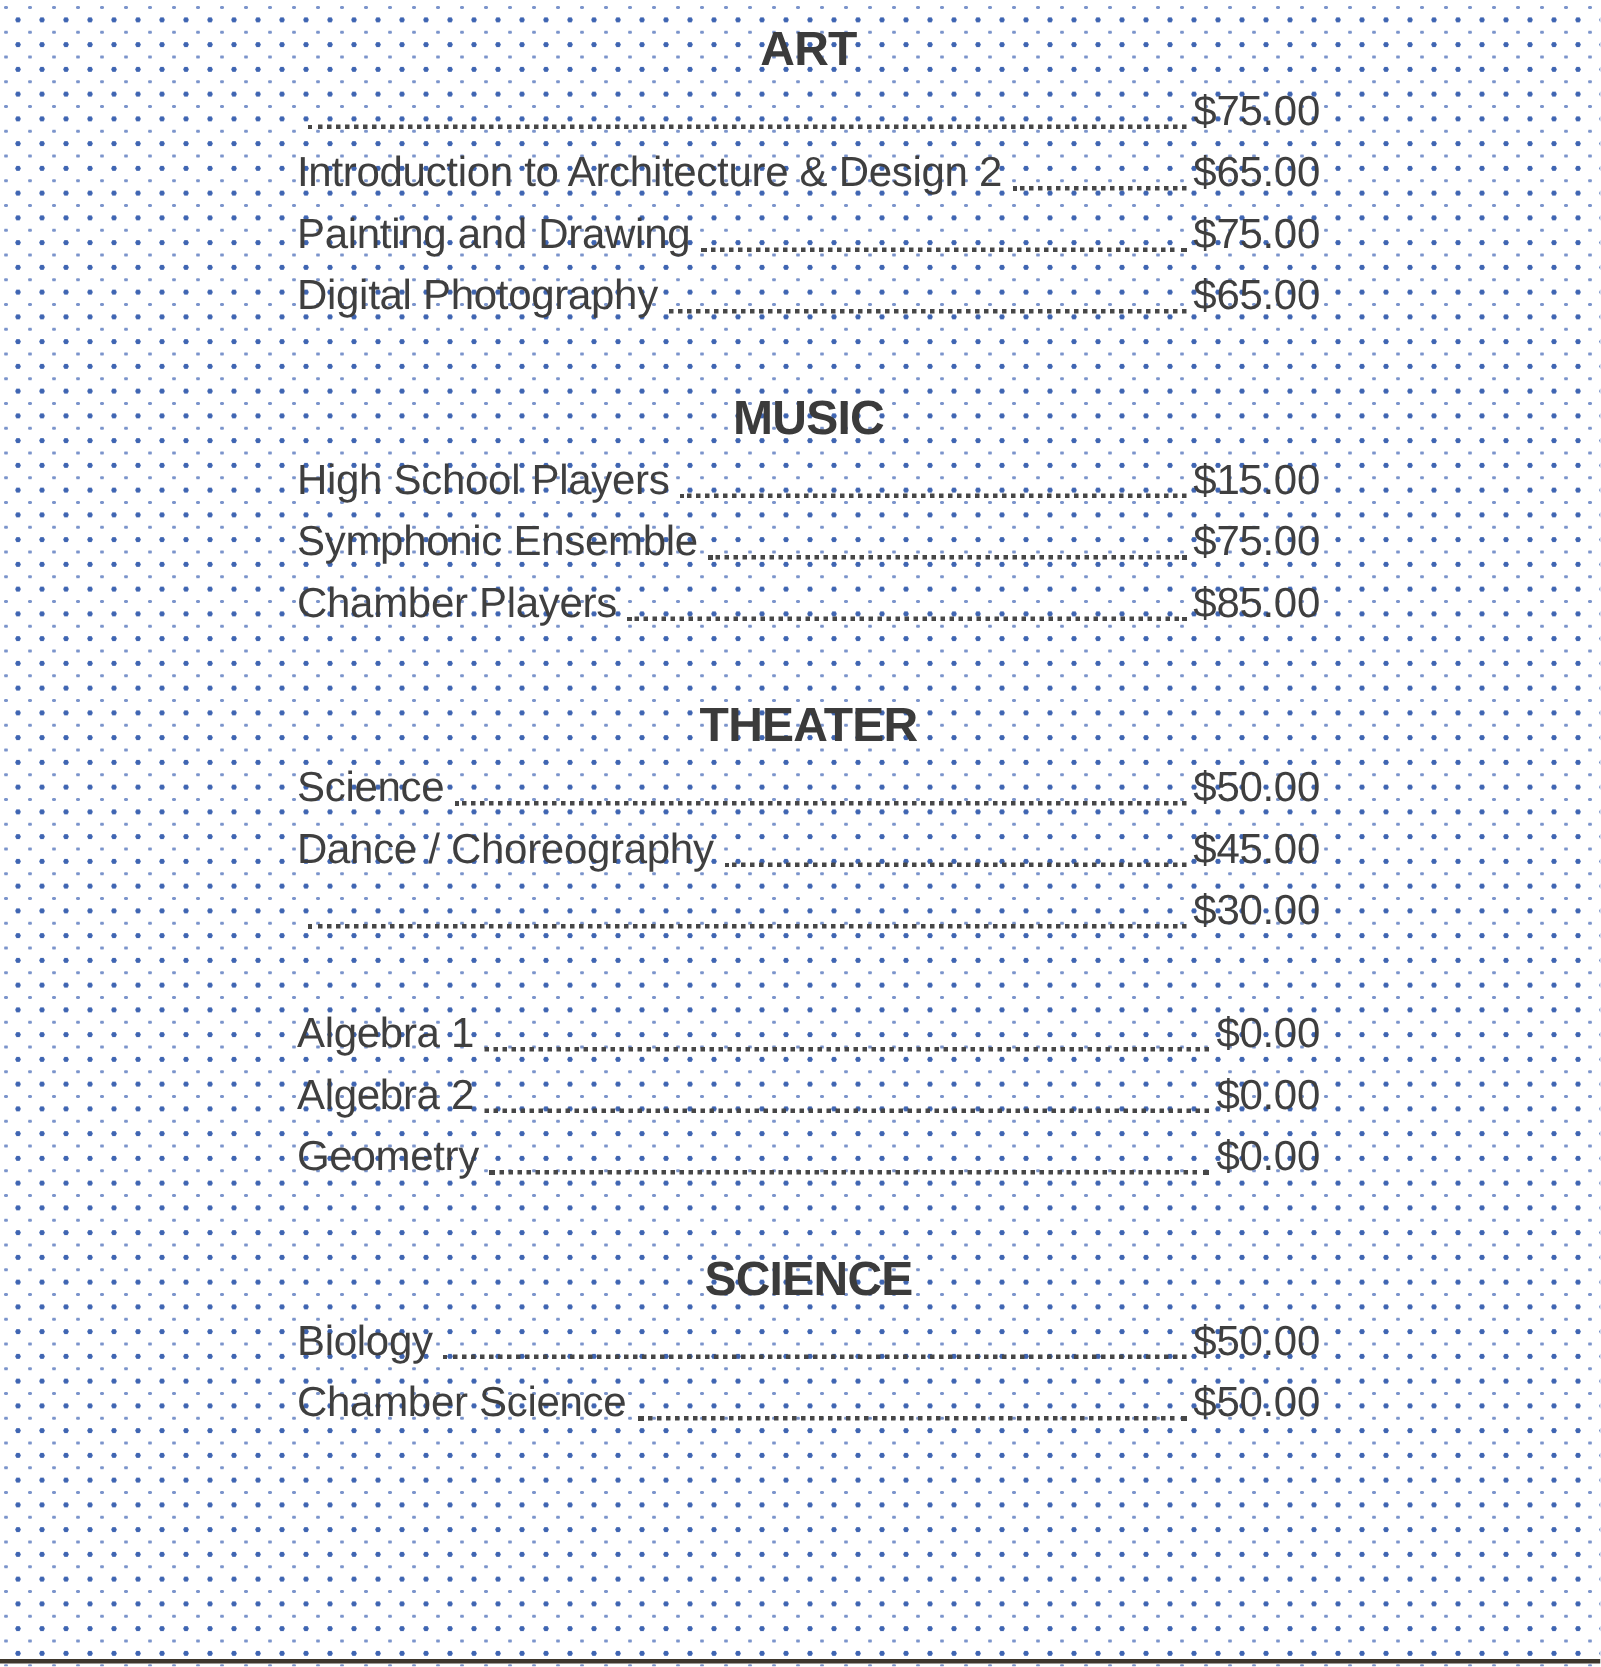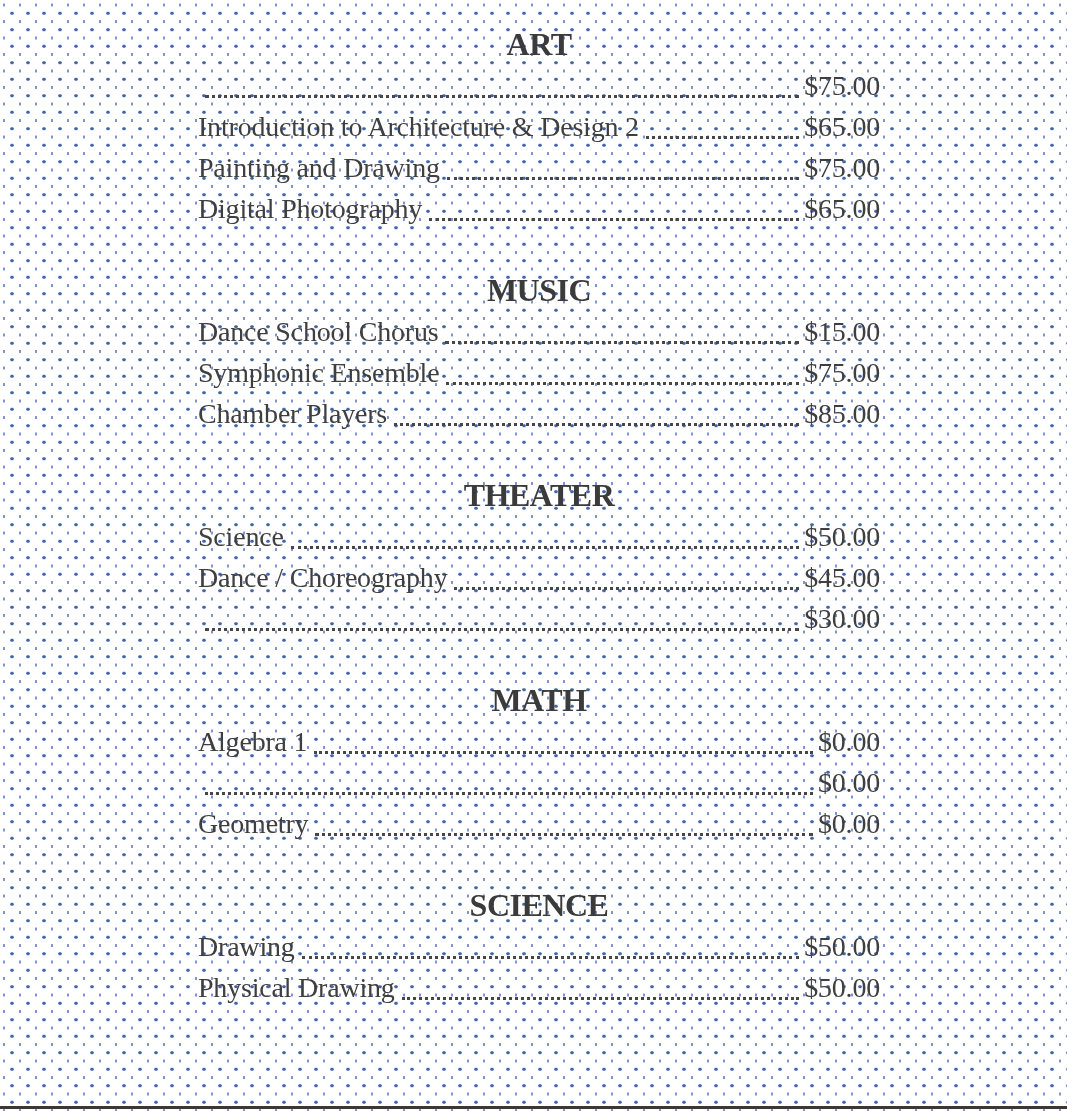--- a/index.html
+++ b/index.html
@@ -21,24 +21,23 @@
     background-color: #ffffff;
     background-image:
       radial-gradient(circle, var(--dot-large) 1.6px, rgba(0,0,0,0) 1.9px),
       radial-gradient(circle, var(--dot-small) 1.1px, rgba(0,0,0,0) 1.35px);
     background-size: 16px 16.5px, 16px 16.5px;
     background-position: 4px 5px, 12px 13.25px;
   }
   .catalog {
     position: absolute;
     left: 198px;
-    top: 24px;
+    top: 12px;
     width: 682px;
     color: var(--text-color);
-    font-family: Liberation Serif, serif;
   }
   .section + .section { margin-top: 41px; } 
   .section-title {
     text-align: center;
     font-weight: bold;
     font-size: 32px;
     line-height: 41px;
     letter-spacing: -0.5px;
     color: #3b3b3b;
   }
@@ -99,21 +98,21 @@
       <div class="row">
         <span class="course-name">Digital Photography</span>
         <span class="leader"></span>
         <span class="course-price">$65.00</span>
       </div>
     </div>
 
     <div class="section">
       <div class="section-title">MUSIC</div>
       <div class="row">
-        <span class="course-name">Dance School Chorus</span>
+        <span class="course-name">High School Players</span>
         <span class="leader"></span>
         <span class="course-price">$15.00</span>
       </div>
       <div class="row">
         <span class="course-name">Symphonic Ensemble</span>
         <span class="leader"></span>
         <span class="course-price">$75.00</span>
       </div>
       <div class="row">
         <span class="course-name">Chamber Players</span>
@@ -134,46 +133,46 @@
         <span class="leader"></span>
         <span class="course-price">$45.00</span>
       </div>
       <div class="row">
         <span class="leader"></span>
         <span class="course-price">$30.00</span>
       </div>
     </div>
 
     <div class="section">
-      <div class="section-title">MATH</div>
       <div class="row">
         <span class="course-name">Algebra 1</span>
         <span class="leader"></span>
         <span class="course-price">$0.00</span>
       </div>
       <div class="row">
+        <span class="course-name">Algebra 2</span>
         <span class="leader"></span>
         <span class="course-price">$0.00</span>
       </div>
       <div class="row">
         <span class="course-name">Geometry</span>
         <span class="leader"></span>
         <span class="course-price">$0.00</span>
       </div>
     </div>
 
     <div class="section">
       <div class="section-title">SCIENCE</div>
       <div class="row">
-        <span class="course-name">Drawing</span>
+        <span class="course-name">Biology</span>
         <span class="leader"></span>
         <span class="course-price">$50.00</span>
       </div>
       <div class="row">
-        <span class="course-name">Physical Drawing</span>
+        <span class="course-name">Chamber Science</span>
         <span class="leader"></span>
         <span class="course-price">$50.00</span>
       </div>
     </div>
 
   </div>
 
   <div class="bottom-rule"></div>
 </div>
 

